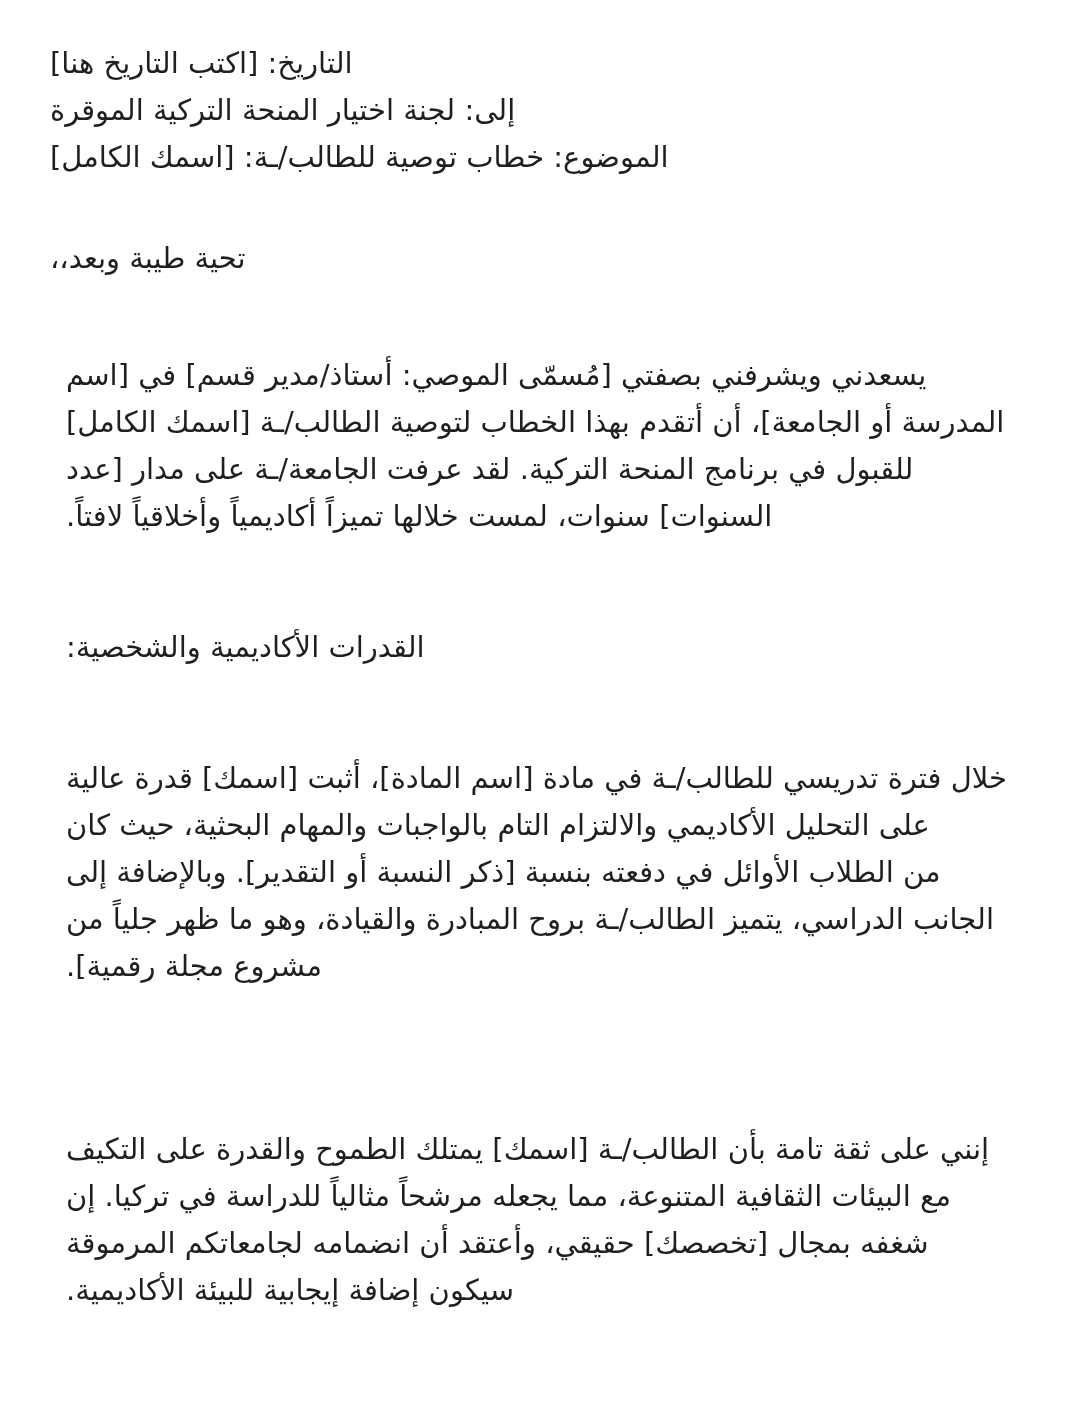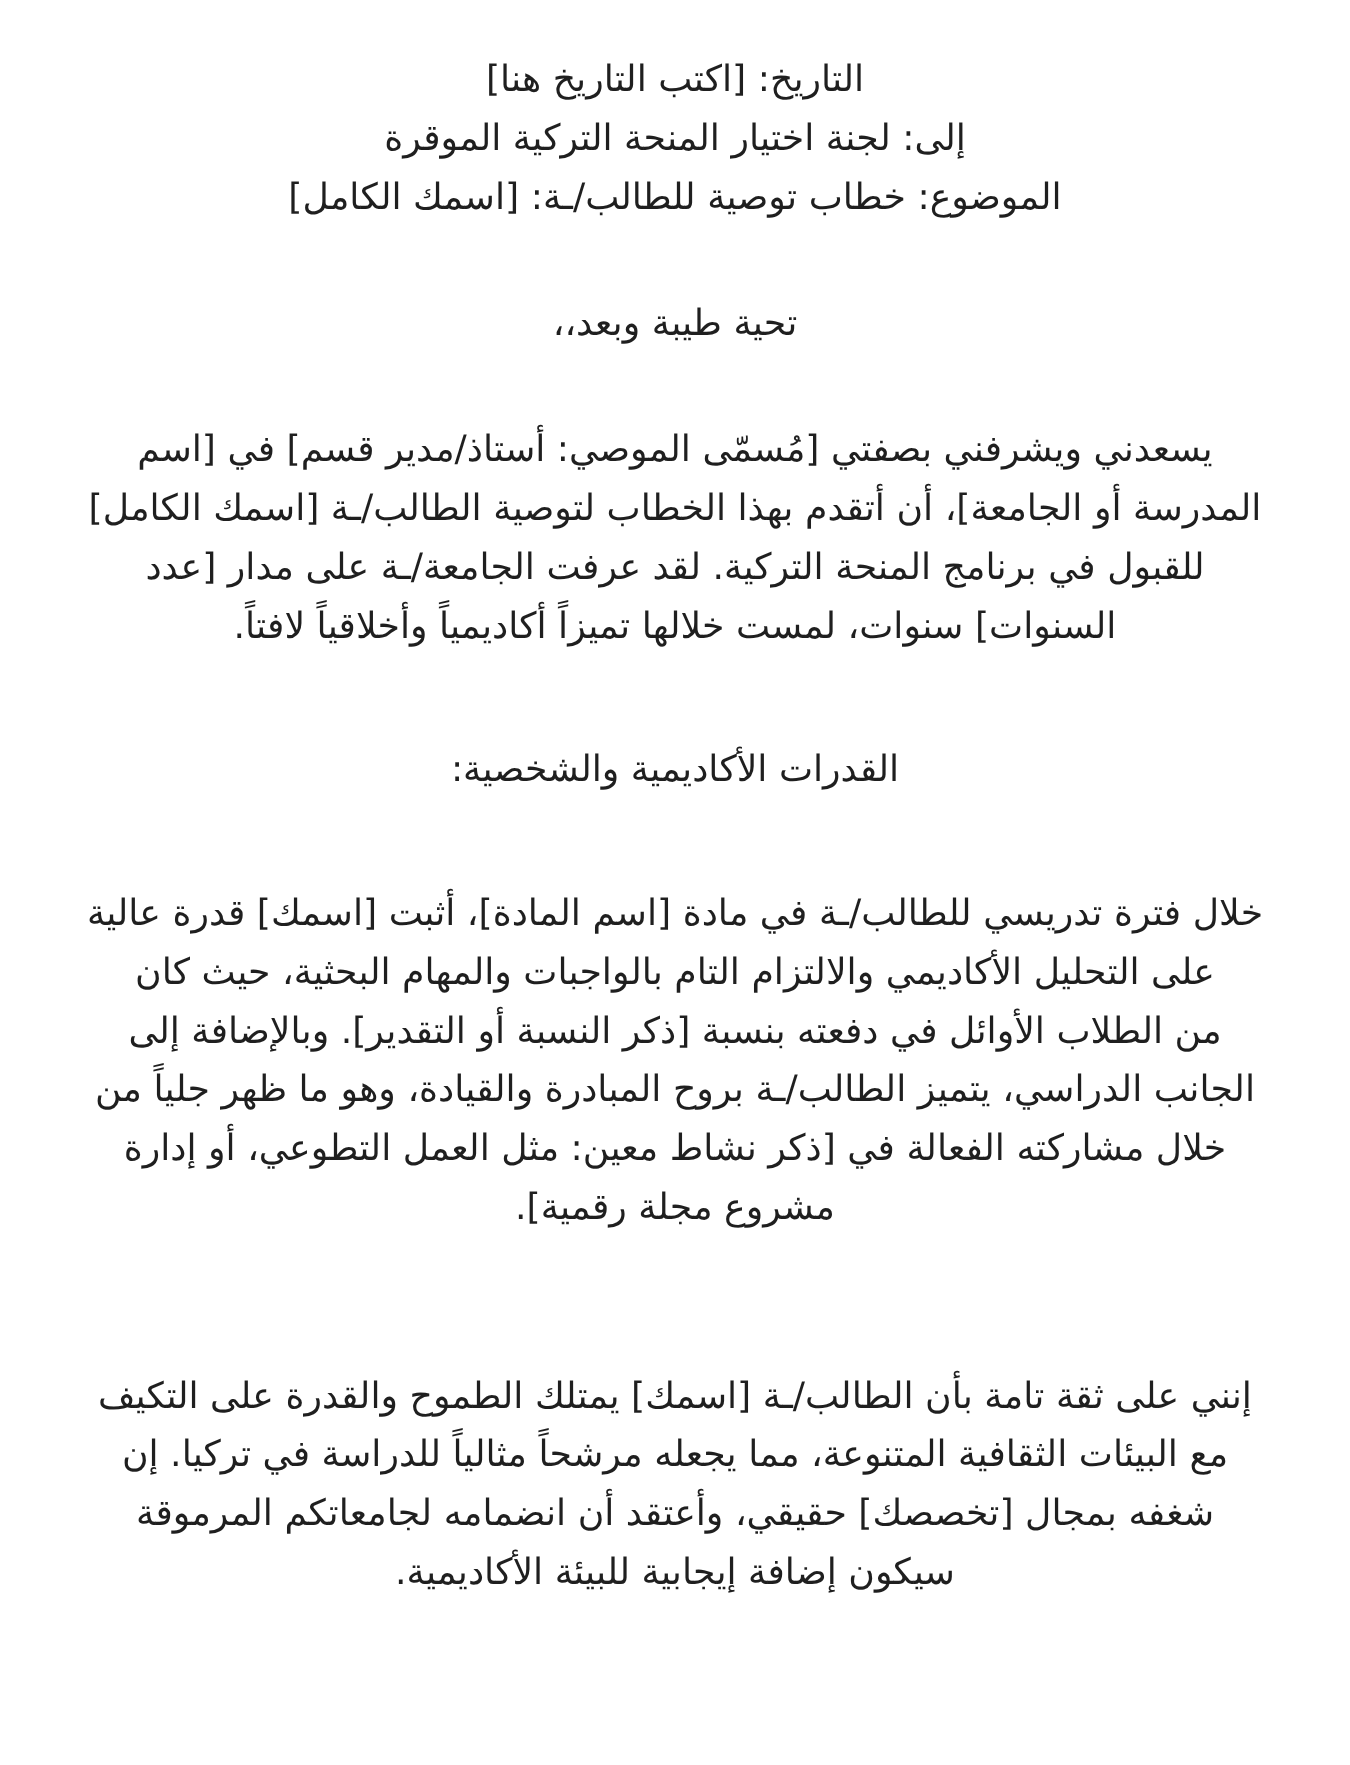--- a/index.html
+++ b/index.html
@@ -14,32 +14,32 @@
       font-family: "DejaVu Sans", "Liberation Sans", sans-serif;
       color: #1f1f1f;
     }
     .page {
       position: relative;
       width: 1080px;
       height: 1207px;
       box-sizing: border-box;
       padding: 40px 50px 0 50px;
       direction: rtl;
-      text-align: center;
+      text-align: left;
     }
     .line {
       font-size: 29px;
       line-height: 47px;
       margin: 0;
       white-space: nowrap;
     }
     .para {
       font-size: 29px;
       line-height: 47px;
-      margin: 0;
+      margin: 16px;
     }
     .para .l {
       display: block;
       white-space: nowrap;
     }
     .heading {
       font-size: 29px;
       line-height: 47px;
       margin: 16px;
     }
@@ -74,21 +74,20 @@
 
   <h2 class="heading" style="font-weight:normal;">القدرات الأكاديمية والشخصية:</h2>
 
   <div class="gap-md"></div>
 
   <p class="para">
     <span class="l">خلال فترة تدريسي للطالب/ـة في مادة [اسم المادة]، أثبت [اسمك] قدرة عالية</span>
     <span class="l">على التحليل الأكاديمي والالتزام التام بالواجبات والمهام البحثية، حيث كان</span>
     <span class="l">من الطلاب الأوائل في دفعته بنسبة [ذكر النسبة أو التقدير]. وبالإضافة إلى</span>
     <span class="l">الجانب الدراسي، يتميز الطالب/ـة بروح المبادرة والقيادة، وهو ما ظهر جلياً من</span>
-    <span class="l">خلال مشاركته الفعالة في [ذكر نشاط معين: مثل العمل التطوعي، أو إدارة</span>
     <span class="l">مشروع مجلة رقمية].</span>
   </p>
 
   <div class="gap-md"></div>
 
 
   <div class="gap-md"></div>
 
   <p class="para">
     <span class="l">إنني على ثقة تامة بأن الطالب/ـة [اسمك] يمتلك الطموح والقدرة على التكيف</span>

